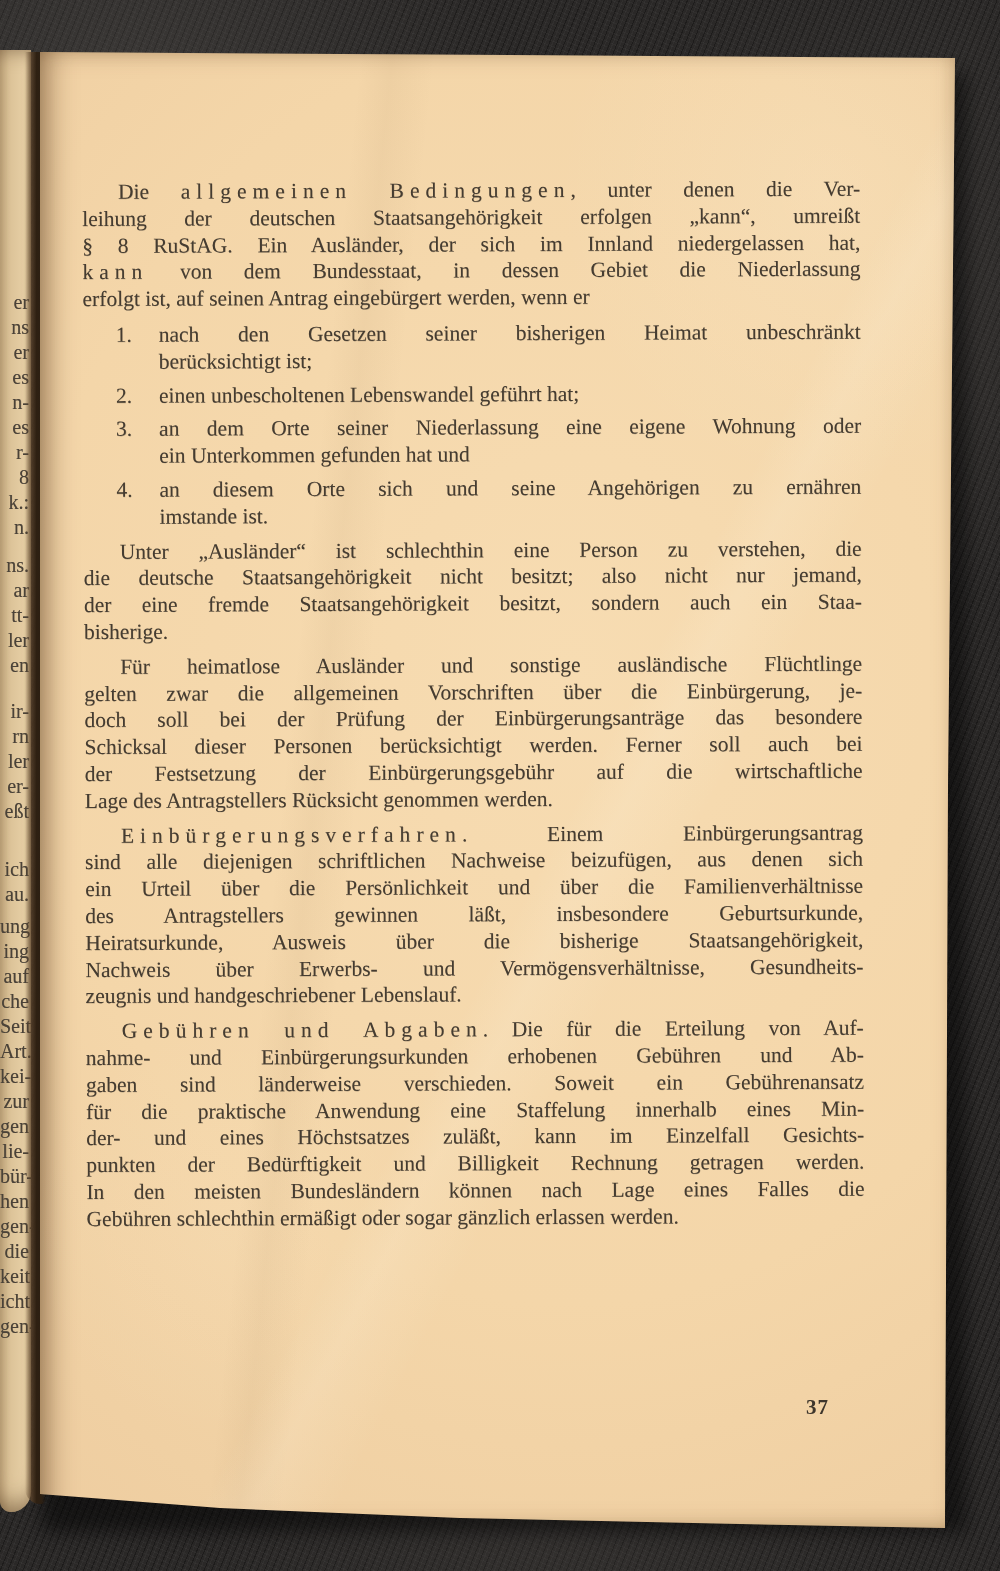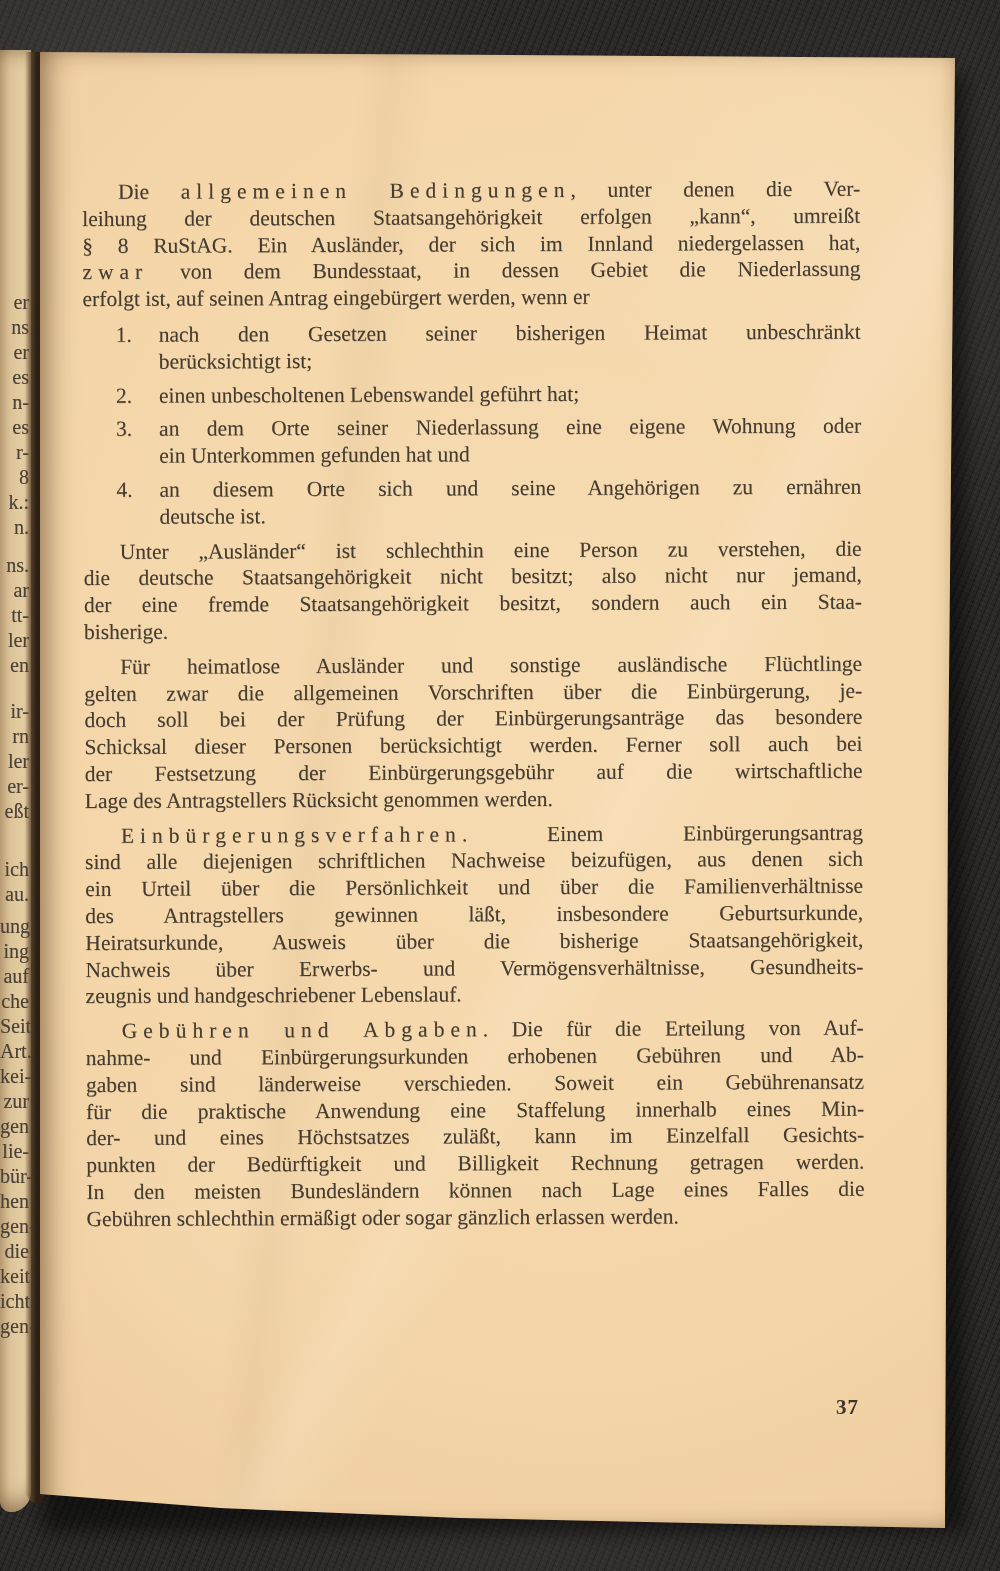--- a/index.html
+++ b/index.html
@@ -64,21 +64,21 @@
   .line.last{text-align-last:left;}
   .line.indent{text-indent:36px;}
   .para{margin-top:8px;}
   .para:first-child{margin-top:0;}
   .list{margin-top:9px;}
   .item{position:relative;padding-left:76px;margin-top:7px;}
   .item:first-child{margin-top:0;}
   .item .marker{position:absolute;left:33px;top:0;}
   .sp{letter-spacing:0.28em;}
   .page-num{
-    position:absolute;left:796px;top:1349px;
+    position:absolute;left:766px;top:1349px;
     font-weight:bold;font-size:21px;color:#3e362c;letter-spacing:1px;
   }
 </style>
 </head>
 <body>
 
 <div class="stage">
   <div class="page-shadow"></div>
 
   <div class="under-page">
@@ -126,42 +126,42 @@
   </div>
 
   <div class="gutter"></div>
 
   <div class="page">
     <div class="text-block">
         <div class="para">
           <div class="line indent"><span>Die </span><span class="sp">allgemeinen Bedingungen</span><span>, unter denen die Ver-</span></div>
           <div class="line"><span>leihung der deutschen Staatsangehörigkeit erfolgen „kann“, umreißt</span></div>
           <div class="line"><span>§ 8 RuStAG. Ein Ausländer, der sich im Innland niedergelassen hat,</span></div>
-          <div class="line"><span class="sp">zwar</span><span> von dem Bundesstaat, in dessen Gebiet die Niederlassung</span></div>
+          <div class="line"><span class="sp">kann</span><span> von dem Bundesstaat, in dessen Gebiet die Niederlassung</span></div>
           <div class="line last"><span>erfolgt ist, auf seinen Antrag eingebürgert werden, wenn er</span></div>
         </div>
         <div class="list">
           <div class="item">
             <span class="marker">1.</span>
             <div class="line"><span>nach den Gesetzen seiner bisherigen Heimat unbeschränkt</span></div>
             <div class="line last"><span>berücksichtigt ist;</span></div>
           </div>
           <div class="item">
             <span class="marker">2.</span>
             <div class="line last"><span>einen unbescholtenen Lebenswandel geführt hat;</span></div>
           </div>
           <div class="item">
             <span class="marker">3.</span>
             <div class="line"><span>an dem Orte seiner Niederlassung eine eigene Wohnung oder</span></div>
             <div class="line last"><span>ein Unterkommen gefunden hat und</span></div>
           </div>
           <div class="item">
             <span class="marker">4.</span>
             <div class="line"><span>an diesem Orte sich und seine Angehörigen zu ernähren</span></div>
-            <div class="line last"><span>deutsche ist.</span></div>
+            <div class="line last"><span>imstande ist.</span></div>
           </div>
         </div>
         <div class="para">
           <div class="line indent"><span>Unter „Ausländer“ ist schlechthin eine Person zu verstehen, die</span></div>
           <div class="line"><span>die deutsche Staatsangehörigkeit nicht besitzt; also nicht nur jemand,</span></div>
           <div class="line"><span>der eine fremde Staatsangehörigkeit besitzt, sondern auch ein Staa-</span></div>
           <div class="line last"><span>bisherige.</span></div>
         </div>
         <div class="para">
           <div class="line indent"><span>Für heimatlose Ausländer und sonstige ausländische Flüchtlinge</span></div>

